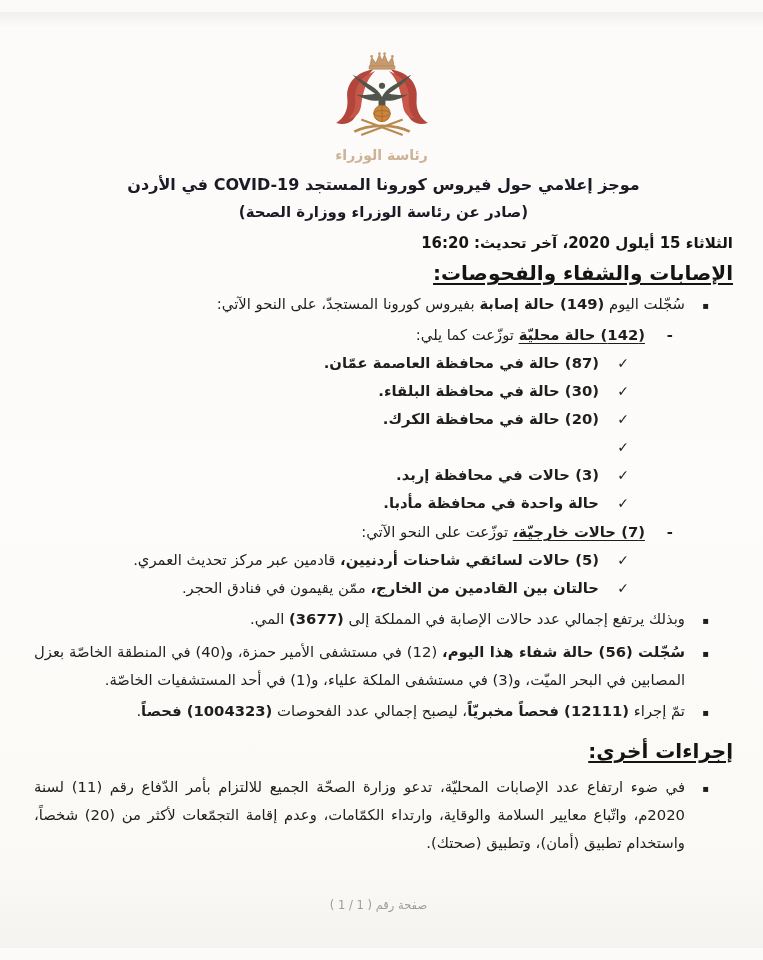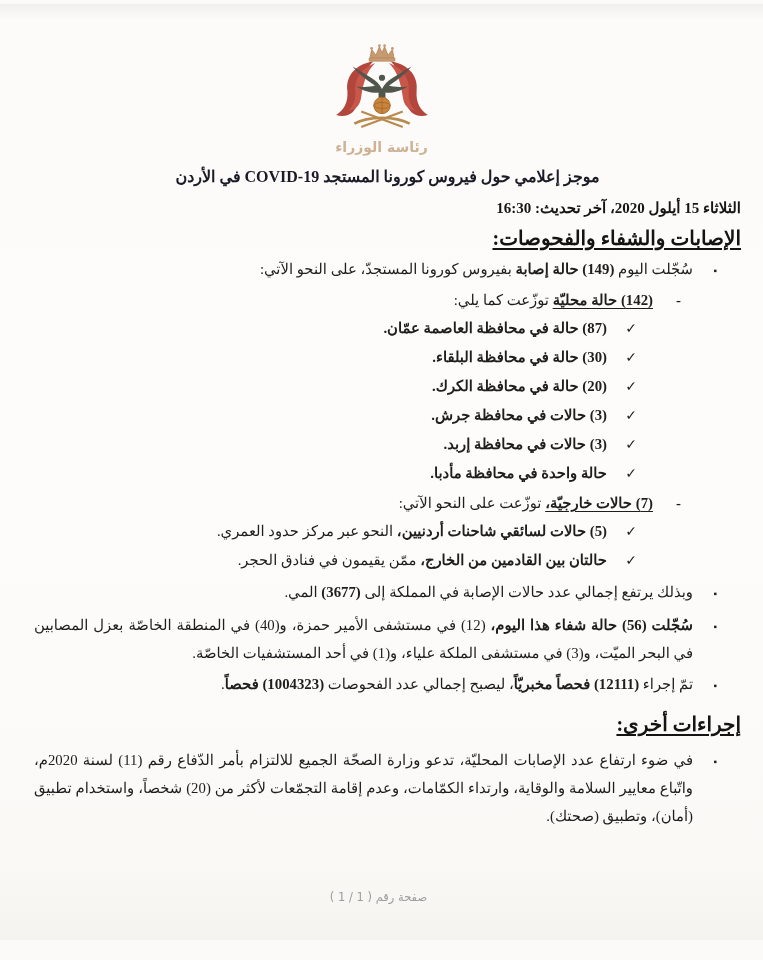--- a/index.html
+++ b/index.html
@@ -1,32 +1,32 @@
 <!DOCTYPE html>
 <html lang="ar" dir="rtl"><head>
 <meta charset="utf-8">
 <style>
   html,body{margin:0;padding:0;background:#fbfaf8;}
   .page{
     position:relative;
     width:763px;height:936px;
-    margin:4px auto;
+    margin:12px auto;
     overflow:hidden;
     direction:rtl;
     font-family:"DejaVu Sans",sans-serif;
     color:#1e1e1e;
     background:linear-gradient(180deg,#f1f0ee 0px,#fcfbf9 16px,#fdfcfa 55%,#faf9f6 92%,#f4f3f0 100%);
   }
   .logo-wrap{text-align:center;padding-top:40px;}
   .logo-wrap svg{filter:blur(0.3px);}
   .logo-caption{
     margin-top:1px;font-size:14px;font-weight:bold;
     color:#cdb296;letter-spacing:1px;
   }
-  .content{padding:0 22px 0 34px;font-family:Liberation Serif, serif;}
+  .content{padding:0 30px 0 34px;}
   .doc-title{margin-top:12px;text-align:center;font-size:16px;font-weight:bold;color:#1b1b26;}
   .doc-subtitle{margin-top:9px;text-align:center;font-size:15px;font-weight:bold;color:#1b1b26;}
   .date-line{margin-top:13px;text-align:right;font-size:15px;font-weight:bold;color:#161616;}
   .section-heading{
     font-size:20px;font-weight:bold;color:#141414;
     text-decoration:underline;text-underline-offset:3px;
     margin-top:9px;margin-bottom:5px;line-height:24px;
   }
   .section + .section .section-heading{margin-top:12px;margin-bottom:10px;}
   .row{display:flex;align-items:baseline;font-size:14.8px;line-height:28px;color:#1e1e1e;}
@@ -84,21 +84,22 @@
         <path d="M38 92 C54 83 86 83 102 92" stroke-width="3.2" stroke="#b98a4e"></path>
         <path d="M46 96 L94 78" stroke-width="2.4" stroke="#b98a4e"></path>
         <path d="M94 96 L46 78" stroke-width="2.4" stroke="#b98a4e"></path>
       </g>
     </svg>
     <div class="logo-caption">رئاسة الوزراء</div>
   </div>
 
   <div class="content">
     <div class="doc-title">موجز إعلامي حول فيروس كورونا المستجد COVID-19 في الأردن</div>
-    <div class="date-line">الثلاثاء 15 أيلول 2020، آخر تحديث: 16:30</div>
+    <div class="doc-subtitle">(صادر عن رئاسة الوزراء ووزارة الصحة)</div>
+    <div class="date-line">الثلاثاء 15 أيلول 2020، آخر تحديث: 16:20</div>
     <div id="sections">
         <div class="section">
           <div class="section-heading">الإصابات والشفاء والفحوصات:</div>
           <div class="row bullet">
             <span class="marker">▪</span>
             <span class="txt"><span>سُجّلت اليوم </span><span class="b">(149) حالة إصابة</span><span> بفيروس كورونا المستجدّ، على النحو الآتي:</span></span>
           </div>
           <div class="row dash">
             <span class="marker">-</span>
             <span class="txt"><span class="b u">(142) حالة محليّة</span><span> توزّعت كما يلي:</span></span>
@@ -110,37 +111,36 @@
           <div class="row check">
             <span class="marker">✓</span>
             <span class="txt"><span class="b">(30) حالة في محافظة البلقاء.</span></span>
           </div>
           <div class="row check">
             <span class="marker">✓</span>
             <span class="txt"><span class="b">(20) حالة في محافظة الكرك.</span></span>
           </div>
           <div class="row check">
             <span class="marker">✓</span>
-            <span class="txt"><span class="b">(3) حالات في محافظة جرش.</span></span>
           </div>
           <div class="row check">
             <span class="marker">✓</span>
             <span class="txt"><span class="b">(3) حالات في محافظة إربد.</span></span>
           </div>
           <div class="row check">
             <span class="marker">✓</span>
             <span class="txt"><span class="b">حالة واحدة في محافظة مأدبا.</span></span>
           </div>
           <div class="row dash">
             <span class="marker">-</span>
             <span class="txt"><span class="b u">(7) حالات خارجيّة،</span><span> توزّعت على النحو الآتي:</span></span>
           </div>
           <div class="row check">
             <span class="marker">✓</span>
-            <span class="txt"><span class="b">(5) حالات لسائقي شاحنات أردنيين،</span><span> النحو عبر مركز حدود العمري.</span></span>
+            <span class="txt"><span class="b">(5) حالات لسائقي شاحنات أردنيين،</span><span> قادمين عبر مركز تحديث العمري.</span></span>
           </div>
           <div class="row check">
             <span class="marker">✓</span>
             <span class="txt"><span class="b">حالتان بين القادمين من الخارج،</span><span> ممّن يقيمون في فنادق الحجر.</span></span>
           </div>
           <div class="row bullet">
             <span class="marker">▪</span>
             <span class="txt"><span>وبذلك يرتفع إجمالي عدد حالات الإصابة في المملكة إلى </span><span class="b">(3677)</span><span> المي.</span></span>
           </div>
           <div class="row bullet">

